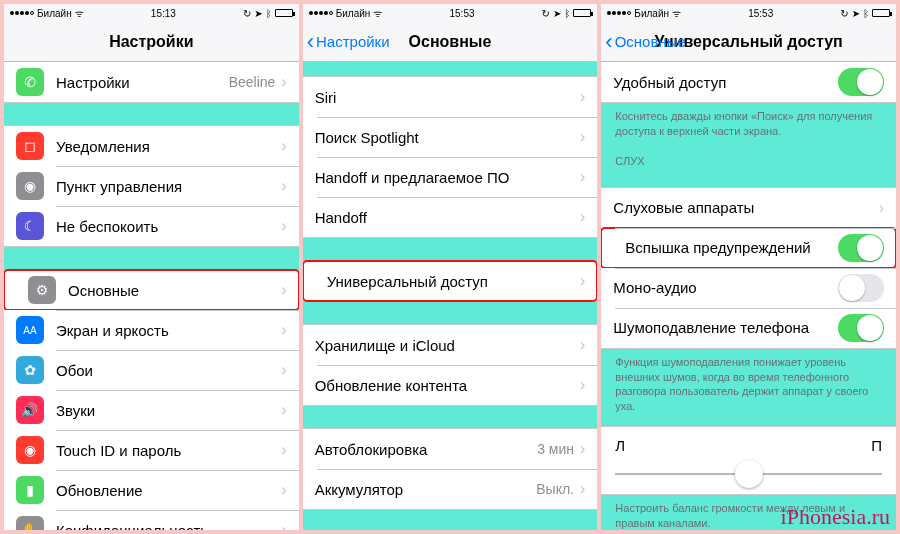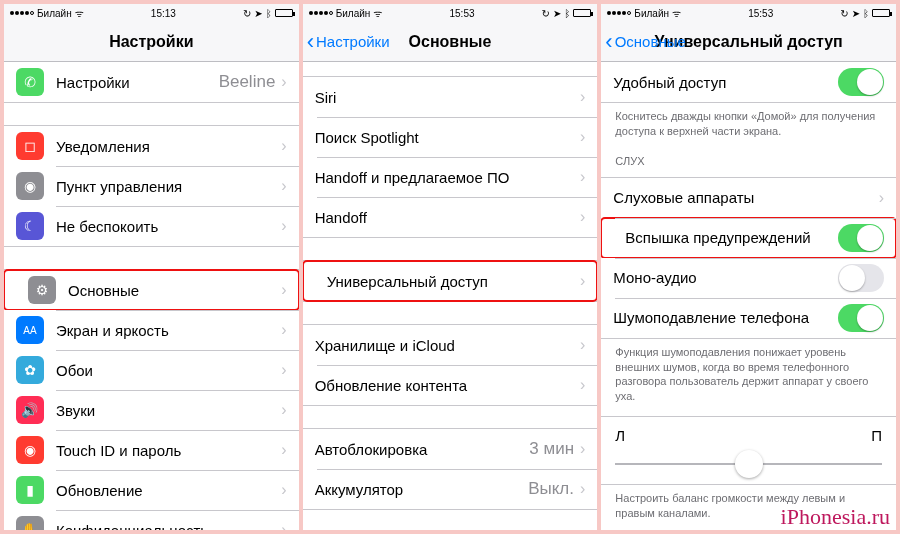--- a/index.html
+++ b/index.html
@@ -1,18 +1,18 @@
 <!DOCTYPE html>
 <html><head>
 <meta charset="utf-8">
 <style>
   * { box-sizing: border-box; margin: 0; padding: 0; font-family: -apple-system, "Helvetica Neue", Arial, sans-serif; }
   body { background: #fdeceb; display: flex; justify-content: center; }
   .canvas { width: 900px; height: 534px; background: #f7c8c5; padding: 4px; display: flex; gap: 4px; position: relative; }
-  .phone { flex: 1 1 0; background: #ffffff; display: flex; flex-direction: column; overflow: hidden; position: relative; }
+  .phone { flex: 1 1 0; background: #5eead4; display: flex; flex-direction: column; overflow: hidden; position: relative; }
 
   
   .status { height: 18px; background: #f7f7f9; display: flex; align-items: center; justify-content: space-between; padding: 0 6px; font-size: 10px; color: #000; }
   .status .left, .status .right { display: flex; align-items: center; gap: 3px; }
   .dots { display: flex; gap: 1px; }
   .dot { width: 4px; height: 4px; border-radius: 50%; background: #000; }
   .dot.empty { background: transparent; border: 0.5px solid #000; }
   .icon-mini { font-size: 10px; }
   .battery { width: 18px; height: 8px; border: 1px solid #000; border-radius: 1px; position: relative; }
   .battery::after { content: ""; position: absolute; right: -3px; top: 2px; width: 2px; height: 4px; background: #000; }
@@ -21,29 +21,29 @@
   
   .nav { height: 40px; background: #f7f7f9; border-bottom: 0.5px solid #bdbdc2; display: flex; align-items: center; position: relative; }
   .nav .title { position: absolute; left: 0; right: 0; text-align: center; font-size: 16px; font-weight: 600; }
   .nav .back { display: flex; align-items: center; color: #007aff; font-size: 15px; padding-left: 4px; z-index: 1; }
   .nav .back .chev { font-size: 22px; font-weight: 300; line-height: 0; margin-right: 2px; }
 
   
   .scroll { flex: 1; overflow: hidden; }
   .group-gap { height: 22px; }
   .group-gap.small { height: 14px; }
-  .section-header { font-size: 11px; color: #6d6d72; padding: 14px 14px 10px; text-transform: uppercase; }
+  .section-header { font-size: 11px; color: #6d6d72; padding: 14px 14px 20px; text-transform: uppercase; }
   .section-footer { font-size: 11px; color: #6d6d72; padding: 6px 14px 2px; line-height: 1.35; }
   .cell-group { background: #fff; border-top: 0.5px solid #c8c7cc; border-bottom: 0.5px solid #c8c7cc; }
   .cell { height: 40px; background: #fff; display: flex; align-items: center; padding: 0 12px; position: relative; }
   .cell + .cell::before { content: ""; position: absolute; left: 14px; right: 0; top: 0; height: 0.5px; background: #c8c7cc; }
   .cell.with-icon + .cell.with-icon::before { left: 52px; }
   .cell .icon { width: 28px; height: 28px; border-radius: 6px; margin-right: 12px; display: flex; align-items: center; justify-content: center; color: #fff; font-size: 14px; flex-shrink: 0; }
   .cell .label { flex: 1; font-size: 15px; color: #000; }
-  .cell .detail { font-size: 17px; color: #8e8e93; margin-right: 6px; }
+  .cell .detail { font-size: 14px; color: #8e8e93; margin-right: 6px; }
   .cell .chevron { color: #c7c7cc; font-size: 16px; }
   .cell-group.cut { border-top: none; }
   .highlight { outline: 2.5px solid #e11; outline-offset: -1px; border-radius: 4px; padding-left: 24px; }
 
   
   .switch { width: 46px; height: 28px; border-radius: 14px; position: relative; background: #e5e5ea; }
   .switch.on { background: #4cd964; }
   .switch .knob { position: absolute; top: 1px; width: 26px; height: 26px; border-radius: 50%; background: #fff; box-shadow: 0 1px 2px rgba(0,0,0,.3); left: 1px; transition: none;}
   .switch.on .knob { left: 19px; }
 
@@ -272,21 +272,21 @@
     </div>
     <div class="scroll">
       <div class="cell-group cut">
         <div class="cell">
           <div class="label">Удобный доступ</div>
           <div class="switch on">
               <div class="knob"></div>
             </div>
         </div>
       </div>
-      <div class="section-footer">Коснитесь дважды кнопки «Домой» для получения доступа к верхней части экрана.</div>
+      <div class="section-footer">Коснитесь дважды кнопки «Поиск» для получения доступа к верхней части экрана.</div>
       <div class="section-header">СЛУХ</div>
       <div class="cell-group" id="s3hear">
           <div class="cell">
             <div class="label">Слуховые аппараты</div>
             <div class="chevron">›</div>
           </div>
           <div class="cell highlight">
             <div class="label">Вспышка предупреждений</div>
             <div class="switch on">
               <div class="knob"></div>

